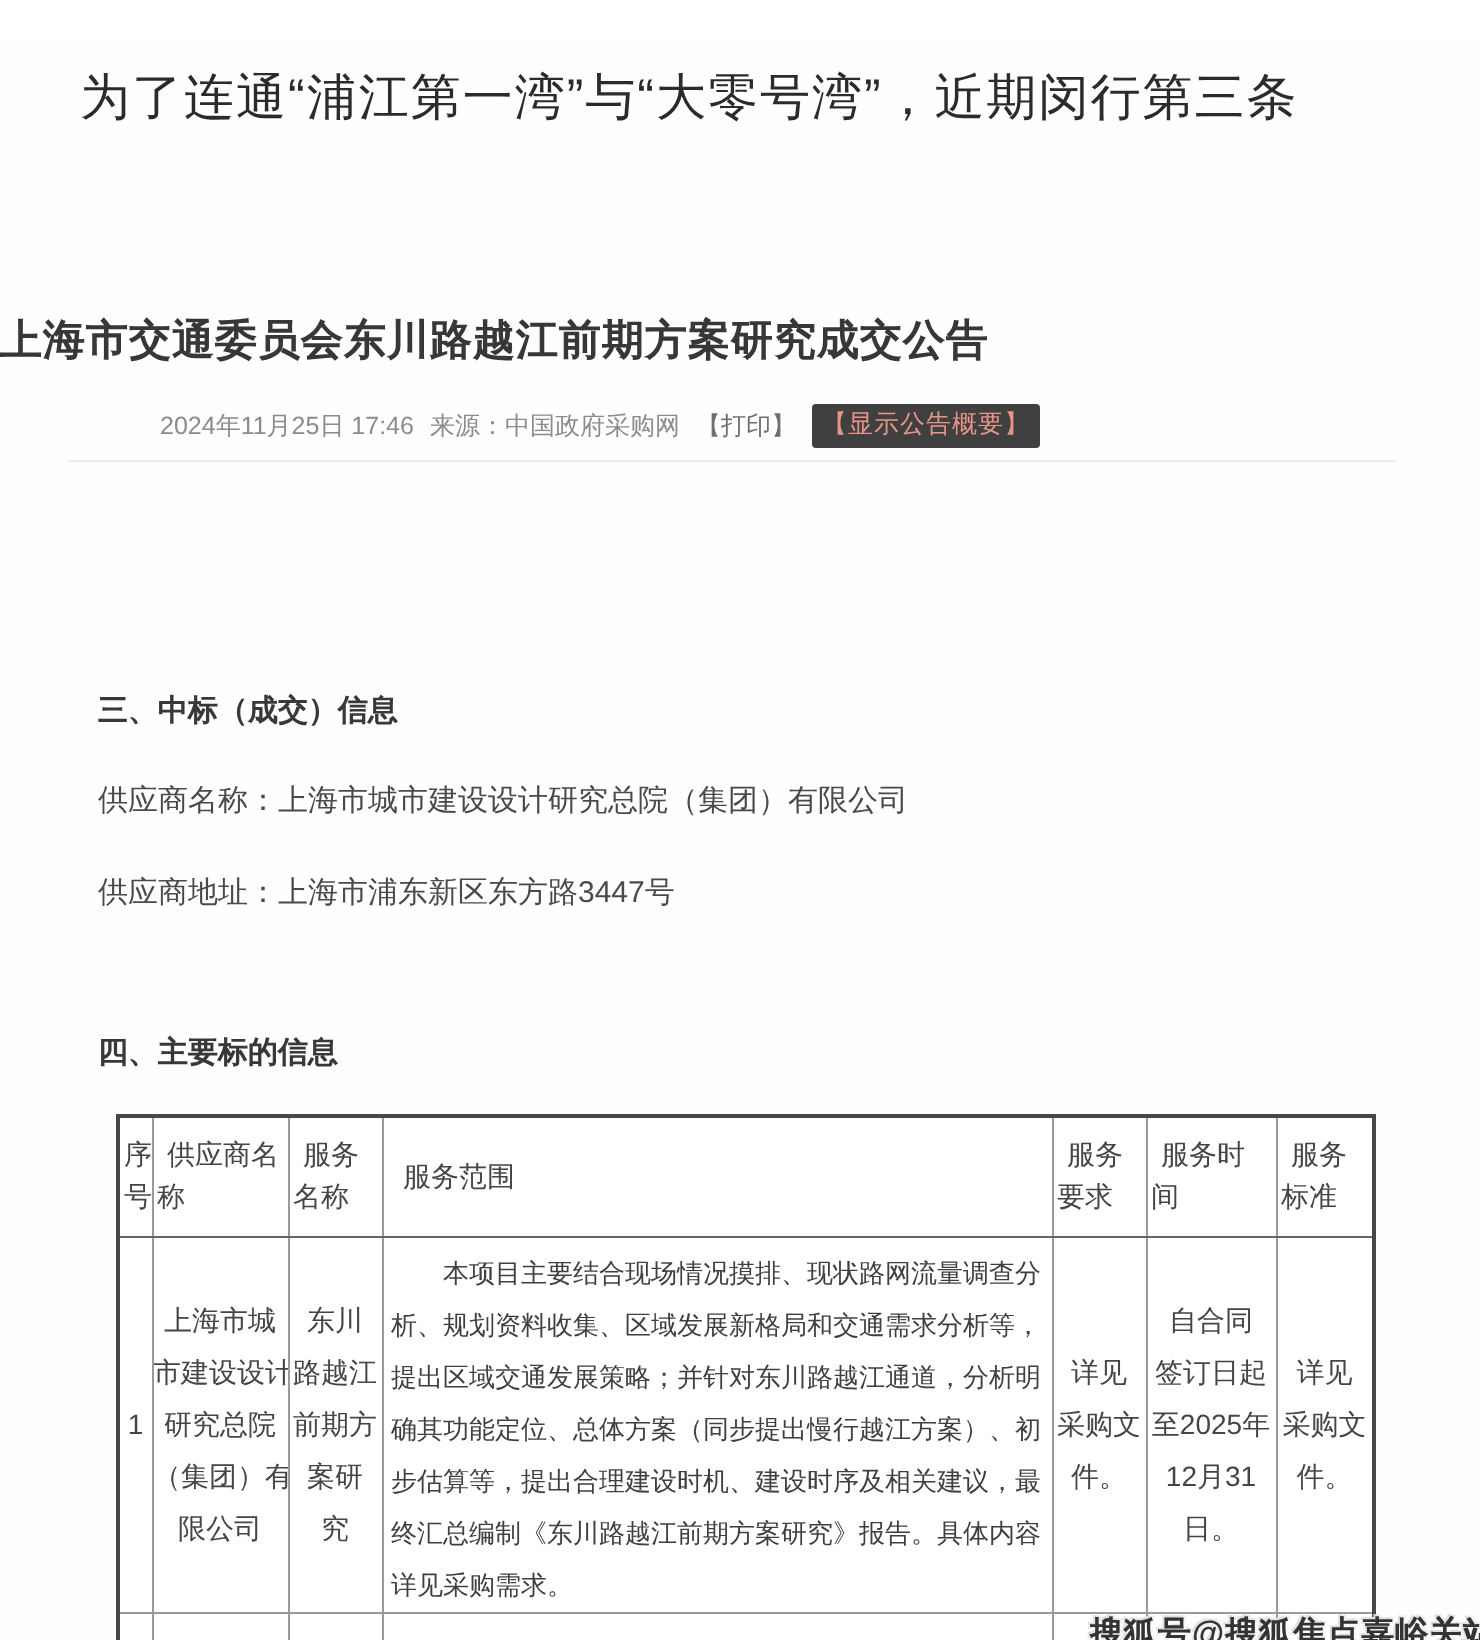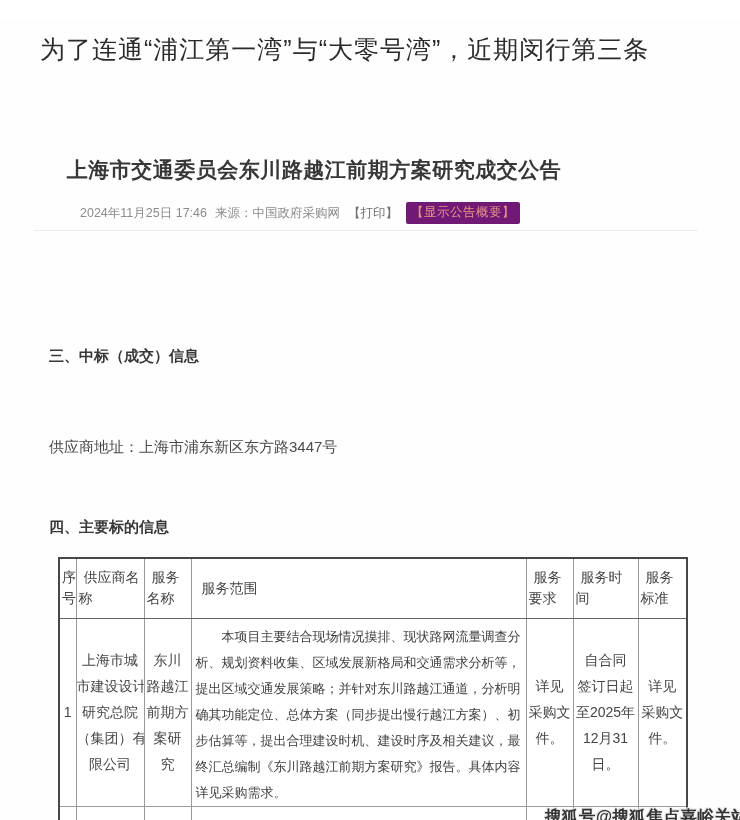--- a/index.html
+++ b/index.html
@@ -5,26 +5,26 @@
   html,body{margin:0;padding:0;background:#ffffff;}
   body{font-family:"Liberation Sans","DejaVu Sans",sans-serif;color:#3c3c3c;}
   #stage{position:relative;width:740px;height:820px;background:#fefefe;overflow:hidden;margin-top:20px;}
 
   
   .lede{position:absolute;top:8px;left:40px;width:680px;font-size:25px;line-height:42px;
         color:#2b2b2b;font-weight:500;letter-spacing:1px;}
   .lede .ln{white-space:nowrap;}
 
   
-  .ann-title{position:absolute;top:136px;left:0;width:628px;text-align:center;
+  .ann-title{position:absolute;top:136px;left:0;width:628px;
              font-size:21px;font-weight:700;color:#373737;letter-spacing:0.5px;}
   .meta{position:absolute;top:182px;left:0;width:600px;display:flex;justify-content:center;
         align-items:center;gap:8px;font-size:12.5px;color:#8b8b8b;}
   .meta .print{color:#6f6f6f;cursor:pointer;}
-  .badge{background:#701a75;color:#e8948a;padding:2px 5px 3px;border-radius:2px;
+  .badge{background:#404040;color:#e8948a;padding:2px 5px 3px;border-radius:2px;
          font-size:12.5px;letter-spacing:0.5px;cursor:pointer;}
   .divider{position:absolute;top:210px;left:34px;width:664px;border-top:1px solid #ebebeb;}
 
   
   .row-line{position:absolute;left:49px;white-space:nowrap;font-size:15px;line-height:20px;color:#4a4a4a;}
   .b{font-weight:700;color:#383838;}
   .note{color:#8f8f8f;font-size:14px;font-weight:400;}
   .val-strong{font-weight:700;color:#333;}
 
   
@@ -70,20 +70,21 @@
     <span><span>来源：</span><span>中国政府采购网</span></span>
     <span class="print">【打印】</span>
     <span class="badge">【显示公告概要】</span>
   </div>
   <div class="divider"></div>
 
 
 
   <div class="row-line" style="top:326px"><span class="b">三、中标（成交）信息</span></div>
 
+  <div class="row-line" style="top:371px"><span>供应商名称：</span><span>上海市城市建设设计研究总院（集团）有限公司</span></div>
 
   <div class="row-line" style="top:417px"><span>供应商地址：</span><span>上海市浦东新区东方路3447号</span></div>
 
 
   <div class="row-line" style="top:497px"><span class="b">四、主要标的信息</span></div>
 
   <table class="tbl">
     <colgroup>
       <col style="width:17px">
         <col style="width:68px">

